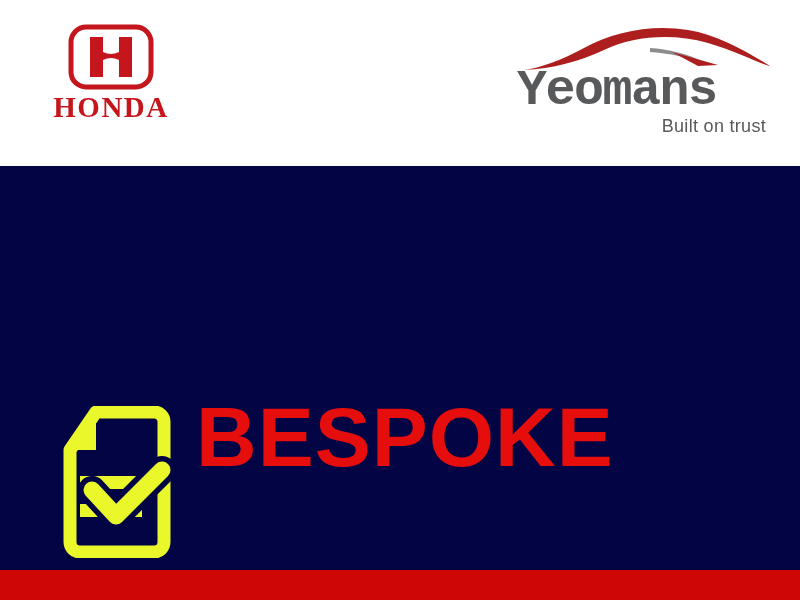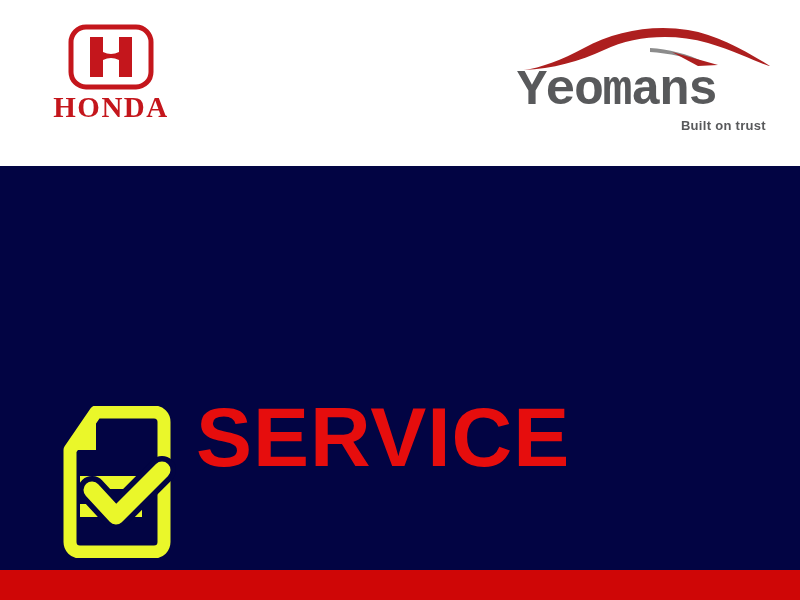--- a/index.html
+++ b/index.html
@@ -84,22 +84,22 @@
     letter-spacing: -1.5px;
     color: #58595b;
     line-height: 54px;
     white-space: nowrap;
   }
   #yeomans-tagline {
     position: absolute;
     right: 8px;
     top: 94px;
     font-family: "Liberation Sans", sans-serif;
-    font-weight: bold;
-    font-size: 13px;
+    font-weight: normal;
+    font-size: 18px;
     letter-spacing: 0.3px;
     color: #58595b;
     line-height: 20px;
     white-space: nowrap;
   }
 
   
   #navy-panel {
     position: absolute;
     left: 0;
@@ -192,20 +192,20 @@
       <path d="M38 6 L12 44 H38 Z" fill="#eaf72a"></path>
 
       <rect x="22" y="70" width="62" height="13" fill="#eaf72a"></rect>
       <rect x="22" y="98" width="62" height="13" fill="#eaf72a"></rect>
 
       <path d="M34 84 L58 110 L104 64" fill="none" stroke="#020443" stroke-width="28" stroke-linecap="round" stroke-linejoin="round"></path>
       <path d="M34 84 L58 110 L104 64" fill="none" stroke="#eaf72a" stroke-width="17" stroke-linecap="round" stroke-linejoin="round"></path>
     </svg>
 
     <div id="headline-block">
-      <div id="bespoke-heading">SERVICE</div>
+      <div id="bespoke-heading">BESPOKE</div>
     </div>
 
   </div>
 
   <div id="red-bar"></div>
 
 </div>
 
 </body></html>

